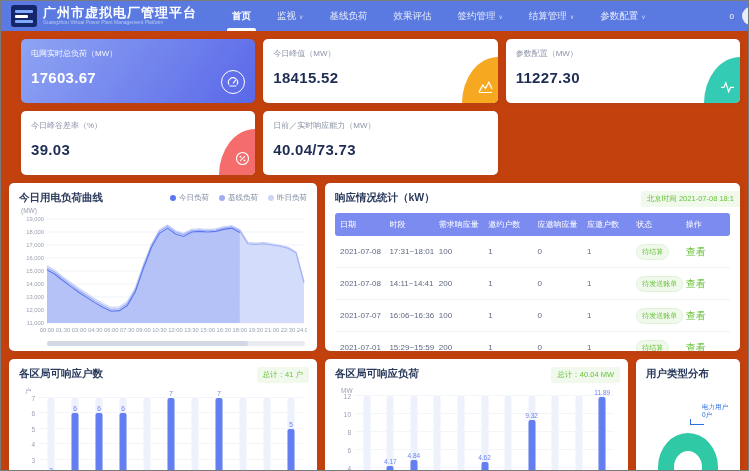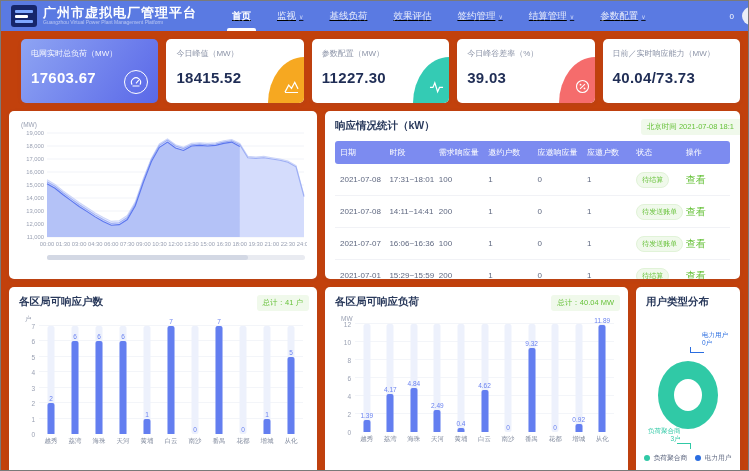--- a/index.html
+++ b/index.html
@@ -6,31 +6,31 @@
   body { width:749px; height:471px; font-family:"Liberation Sans","DejaVu Sans",sans-serif; background:#fff; }
   .app { width:749px; height:471px; border:1px solid #7a7a7a; background:#c2410c; overflow:hidden; position:relative; }
 
   
   header { height:30px; background:#5a7ae2; display:flex; align-items:center; padding:0 10px; position:relative; }
   .logo { width:26px; height:22px; background:#16266b; border-radius:3px; margin-right:6px; display:flex; flex-direction:column; justify-content:center; gap:2px; padding:3px 4px; }
   .logo i { display:block; height:3px; border-radius:1px; background:#7fa8ff; }
   .logo i:nth-child(2){ background:#fff; width:70%; }
   .brand-cn { color:#fff; font-size:13px; font-weight:bold; letter-spacing:1px; line-height:13px; }
   .brand-en { color:rgba(255,255,255,.55); font-size:5px; line-height:7px; }
-  nav { display:flex; align-items:stretch; height:100%; margin-left:22px;text-decoration:underline; }
+  nav { display:flex; align-items:stretch; height:100%; margin-left:22px; }
   .nav-item { color:rgba(255,255,255,.85); font-size:9.5px; padding:0 13px; display:flex; align-items:center; gap:3px; cursor:pointer; position:relative; }
   .nav-item .caret { font-size:6px; opacity:.8; }
   .nav-item.active { color:#fff; font-weight:bold; }
   .nav-item.active::after { content:""; position:absolute; left:8px; right:8px; bottom:0; height:3px; background:#fff; border-radius:2px 2px 0 0; }
   .header-right { position:absolute; right:14px; top:0; height:100%; display:flex; align-items:center; gap:10px; }
   .notif { color:#fff; font-size:8px; }
   .avatar { width:18px; height:18px; border-radius:50%; background:#e9edf7; position:absolute; right:-12px; top:6px; }
 
   
-  .kpi-row { display:grid; grid-template-columns:repeat(5,1fr); gap:8px; margin:8px 8px 0;padding-left:12px; }
+  .kpi-row { display:grid; grid-template-columns:repeat(3,1fr); gap:8px; margin:8px 8px 0;padding-left:12px; }
   .kpi-card { height:64px; background:#fff; border-radius:5px; position:relative; padding:9px 10px; box-shadow:0 1px 4px rgba(70,90,160,.08); overflow:hidden; }
   .kpi-label { font-size:8px; color:#8b93a7; white-space:nowrap; }
   .kpi-value { font-size:15px; font-weight:bold; color:#1f2d55; margin-top:10px; letter-spacing:.3px; }
   .kpi-card.primary { background:linear-gradient(125deg,#8ea4f3 0%, #5a68e8 100%); }
   .kpi-card.primary .kpi-label { color:rgba(255,255,255,.92); }
   .kpi-card.primary .kpi-value { color:#fff; }
   .gauge-ring { position:absolute; right:10px; bottom:9px; width:24px; height:24px; border:1.4px solid #fff; border-radius:50%; display:flex; align-items:center; justify-content:center; }
   .corner { position:absolute; right:0; bottom:0; width:36px; height:46px; border-top-left-radius:100%; }
   .corner svg { position:absolute; right:5px; bottom:9px; }
 
@@ -165,20 +165,28 @@
       </div>
     </div>
     <div class="kpi-card">
       <div class="kpi-label">日前／实时响应能力（MW）</div>
       <div class="kpi-value">40.04/73.73</div>
     </div>
   </section>
 
   <section class="mid-row">
     <div class="panel">
+      <div class="lc-head">
+        <div class="panel-title">今日用电负荷曲线</div>
+        <div class="lc-legend" id="lc-legend">
+            <span><i style="background:#5b76ee"></i>今日负荷</span>
+            <span><i style="background:#9daef4"></i>基线负荷</span>
+            <span><i style="background:#ccd5f8"></i>昨日负荷</span>
+          </div>
+      </div>
       <div class="lc-unit">(MW)</div>
       <svg id="load-svg" width="288" height="120">
           <line x1="28" x2="285" y1="109" y2="109" stroke="#f1f3f8"></line>
           <text class="ax" x="25" y="111" text-anchor="end">11,000</text>
           <line x1="28" x2="285" y1="96" y2="96" stroke="#f1f3f8"></line>
           <text class="ax" x="25" y="98" text-anchor="end">12,000</text>
           <line x1="28" x2="285" y1="83" y2="83" stroke="#f1f3f8"></line>
           <text class="ax" x="25" y="85" text-anchor="end">13,000</text>
           <line x1="28" x2="285" y1="70" y2="70" stroke="#f1f3f8"></line>
           <text class="ax" x="25" y="72" text-anchor="end">14,000</text>

